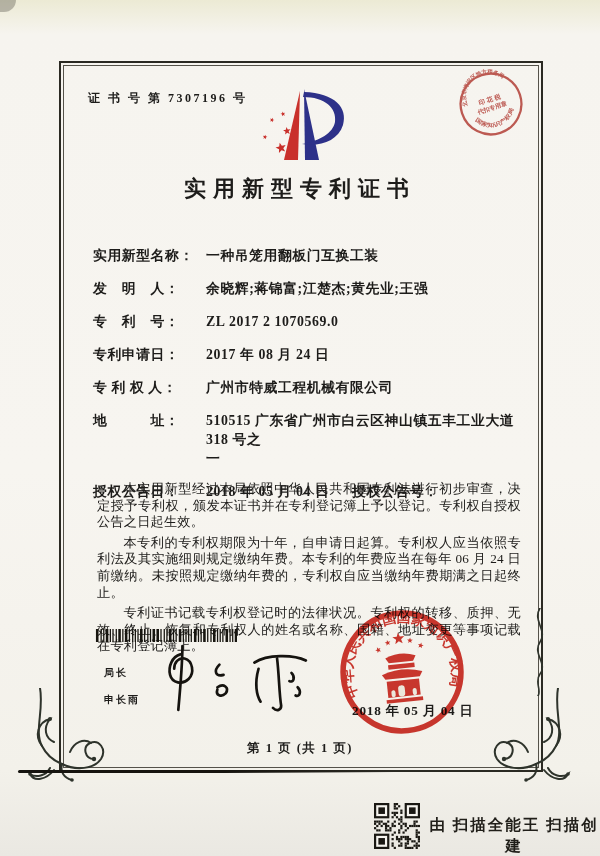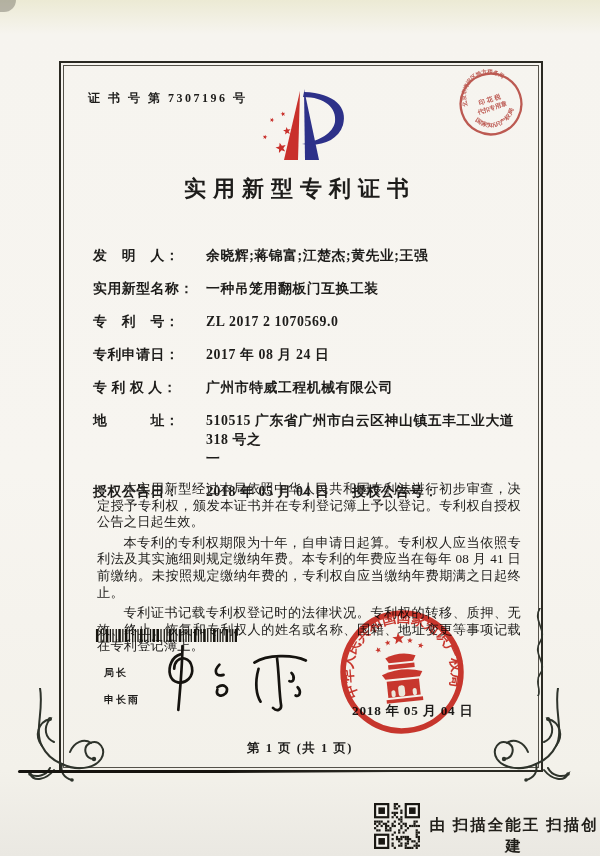--- a/index.html
+++ b/index.html
@@ -85,26 +85,26 @@
     <text font-size="7"><textPath href="#ts-top" startOffset="2" textLength="80" lengthAdjust="spacingAndGlyphs">北京市海淀区地方税务局</textPath></text>
     <text x="50" y="47" font-size="8.5" text-anchor="middle">印 花 税</text>
     <text x="50" y="58" font-size="8" text-anchor="middle">代扣专用章</text>
     <text font-size="7"><textPath href="#ts-bot" startOffset="4" textLength="64" lengthAdjust="spacingAndGlyphs">国家知识产权局</textPath></text>
   </svg>
 
   <div class="title">实用新型专利证书</div>
 
   <div class="fields">
     <div class="row">
+      <span class="lab">实用新型名称：</span>
+      <span class="val">一种吊笼用翻板门互换工装</span>
+    </div>
+    <div class="row">
       <span class="lab">发　明　人：</span>
       <span class="val">余晓辉;蒋锦富;江楚杰;黄先业;王强</span>
-    </div>
-    <div class="row">
-      <span class="lab">实用新型名称：</span>
-      <span class="val">一种吊笼用翻板门互换工装</span>
     </div>
     <div class="row">
       <span class="lab">专　利　号：</span>
       <span class="val">ZL 2017 2 1070569.0</span>
     </div>
     <div class="row">
       <span class="lab">专利申请日：</span>
       <span class="val">2017 年 08 月 24 日</span>
     </div>
     <div class="row">
@@ -118,21 +118,21 @@
     </div>
     <div class="row grant">
       <span class="lab">授权公告日：</span>
       <span class="val">2018 年 05 月 04 日</span>
       <span class="lab2">授权公告号：</span>
     </div>
   </div>
 
   <div class="legal">
     <p>本实用新型经过本局依照中华人民共和国专利法进行初步审查，决定授予专利权，颁发本证书并在专利登记簿上予以登记。专利权自授权公告之日起生效。</p>
-    <p>本专利的专利权期限为十年，自申请日起算。专利权人应当依照专利法及其实施细则规定缴纳年费。本专利的年费应当在每年 08 月 41 日前缴纳。未按照规定缴纳年费的，专利权自应当缴纳年费期满之日起终止。</p>
+    <p>本专利的专利权期限为十年，自申请日起算。专利权人应当依照专利法及其实施细则规定缴纳年费。本专利的年费应当在每年 06 月 24 日前缴纳。未按照规定缴纳年费的，专利权自应当缴纳年费期满之日起终止。</p>
     <p>专利证书记载专利权登记时的法律状况。专利权的转移、质押、无效、终止、恢复和专利权人的姓名或名称、国籍、地址变更等事项记载在专利登记簿上。</p>
   </div>
 
   <svg id="barcode-svg" class="barcode" viewBox="0 0 150 13" preserveAspectRatio="none">
       <rect x="1" y="0" width="2.7" height="13" fill="#17150f"></rect>
       <rect x="5.800000000000001" y="0" width="1.35" height="13" fill="#17150f"></rect>
       <rect x="8.600000000000001" y="0" width="1.35" height="13" fill="#17150f"></rect>
       <rect x="11.400000000000002" y="0" width="2.7" height="13" fill="#17150f"></rect>
       <rect x="15.550000000000002" y="0" width="1.35" height="13" fill="#17150f"></rect>
       <rect x="18.35" y="0" width="1.35" height="13" fill="#17150f"></rect>

